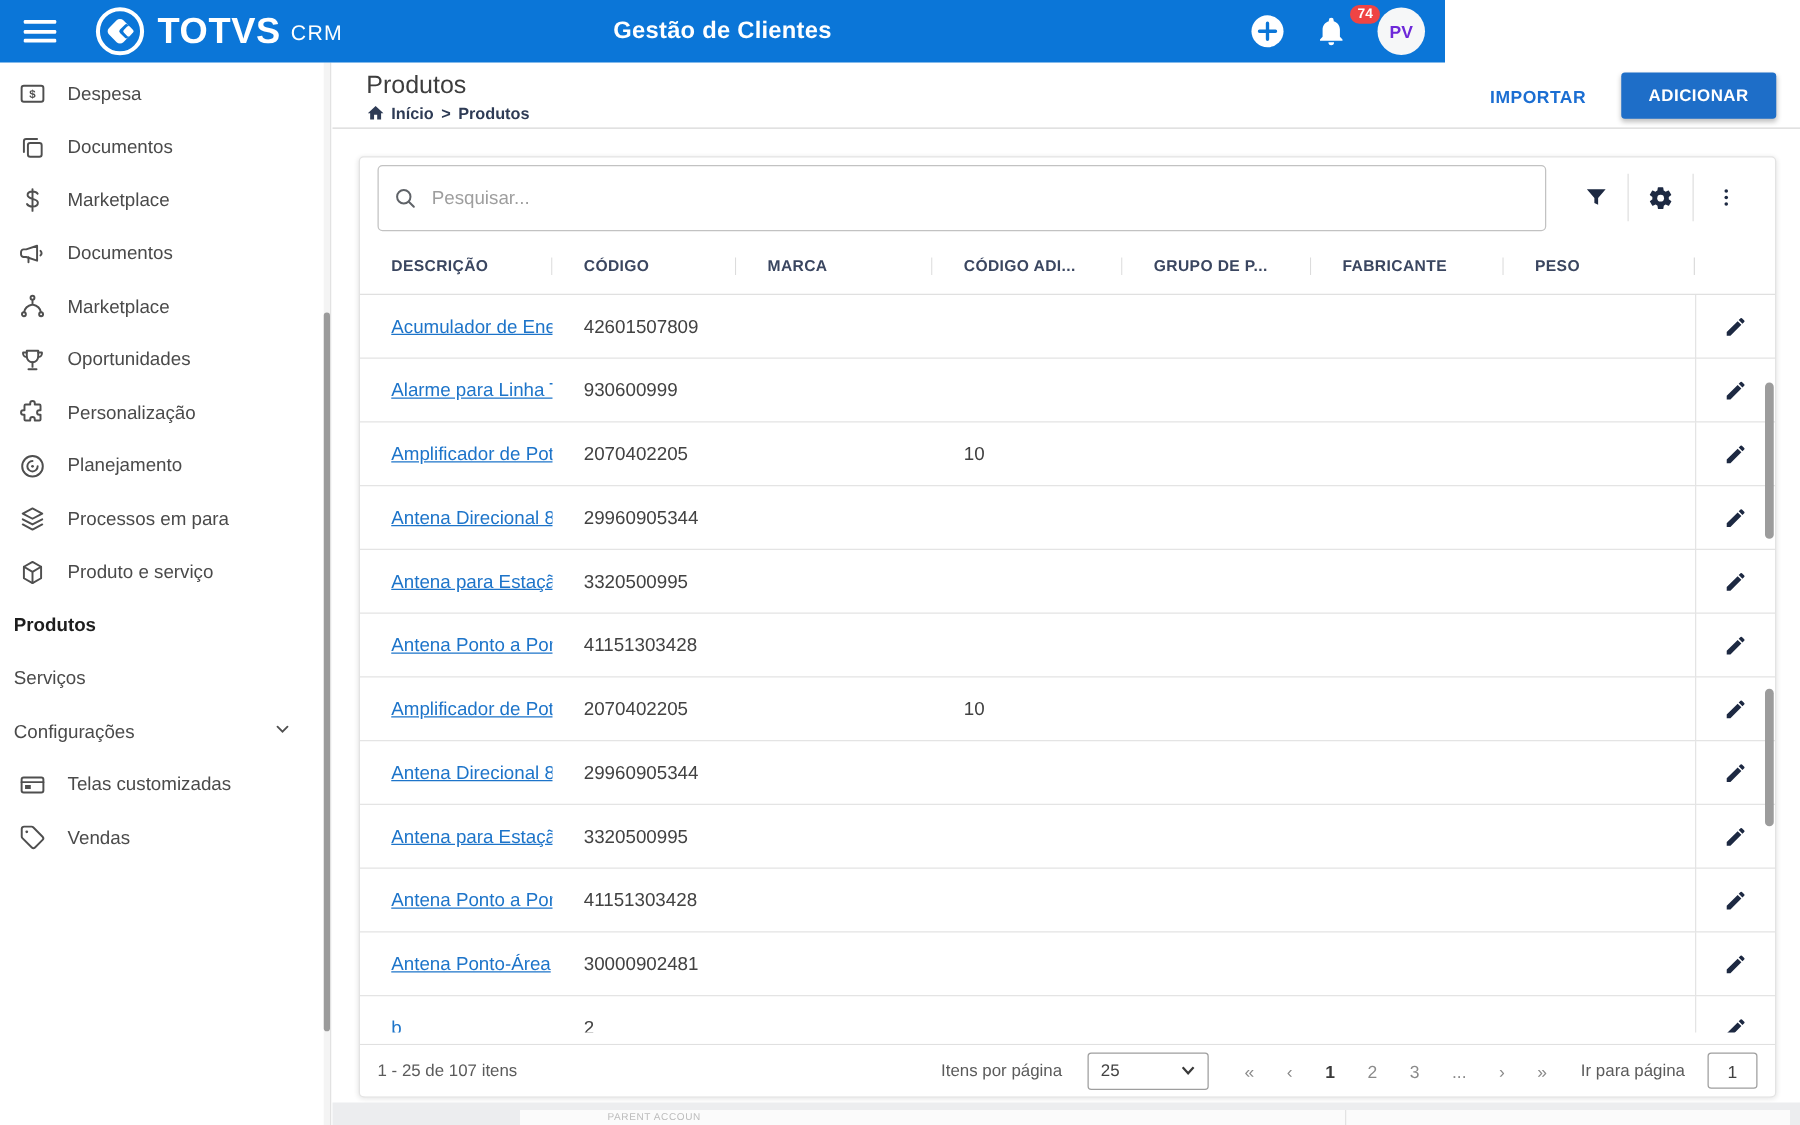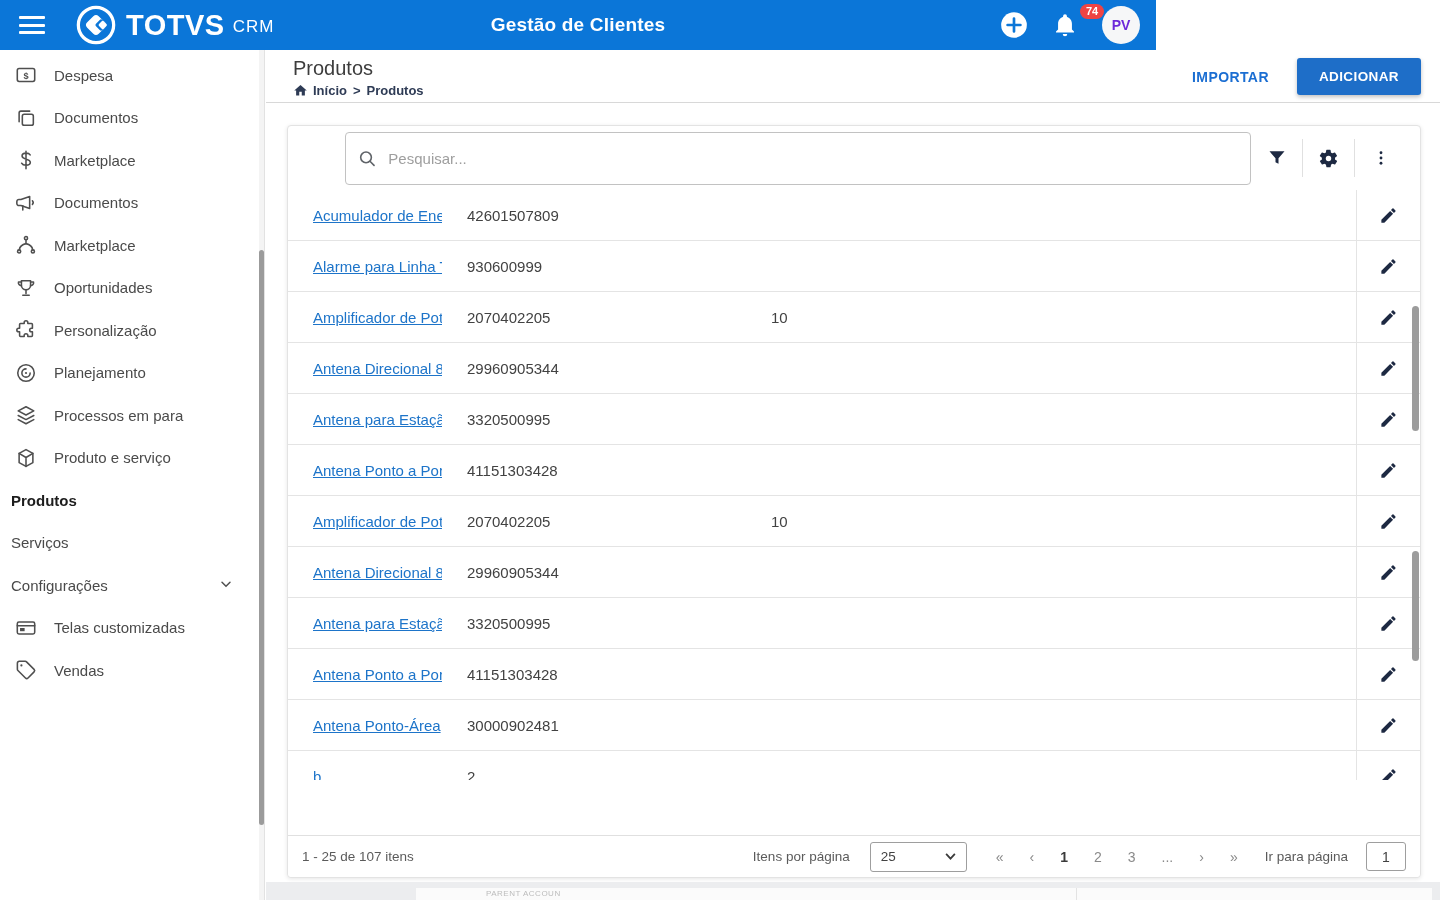--- a/index.html
+++ b/index.html
@@ -55,21 +55,21 @@
   .btn-primary { background:#1e6ec8; color:#fff; font-weight:bold; font-size:13.5px; letter-spacing:.4px;
     border:none; border-radius:3px; padding:11px 22px; cursor:pointer;
     box-shadow:0 2px 4px rgba(0,0,0,.25); }
 
   
   .card { position:absolute; left:21px; top:75px; width:1134px; height:753px;
     border:1px solid #e3e3e3; border-radius:4px; background:#fff;
     box-shadow:0 1px 4px rgba(0,0,0,.10); }
   .card-toolbar { display:flex; align-items:center; height:64px; padding:0 14px; }
   .searchbox { width:935px; height:53px; border:1px solid #c2c2c2; border-radius:4px;
-    display:flex; align-items:center; padding:0 12px; background:#fff;margin-left:43px; }
+    display:flex; align-items:center; padding:0 12px; background:#fff; }
   .searchbox input { border:none; outline:none; font-size:15px; color:#424242; width:100%;
     margin-left:12px; font-family:"Liberation Sans", sans-serif; }
   .searchbox input::placeholder { color:#9e9e9e; }
   .tool-icons { margin-left:auto; display:flex; align-items:center; height:38px; }
   .tool-icons .seg { width:51px; display:flex; justify-content:center; cursor:pointer; }
   .tool-icons .vsep { width:1px; height:38px; background:#e0e0e0; }
 
   
   .thead, .trow { display:grid;
     grid-template-columns:154px 147px 157px 152px 151px 154px 153px 1fr; }
@@ -330,20 +330,30 @@
         <div class="seg">
           <svg width="18" height="18" viewBox="0 0 24 24">
             <circle cx="12" cy="5" r="1.9" fill="#1d2942"></circle>
               <circle cx="12" cy="12" r="1.9" fill="#1d2942"></circle>
               <circle cx="12" cy="19" r="1.9" fill="#1d2942"></circle>
           </svg>
         </div>
       </div>
     </div>
 
+    <div class="thead">
+      <div class="th">DESCRIÇÃO</div>
+      <div class="th">CÓDIGO</div>
+      <div class="th">MARCA</div>
+      <div class="th">CÓDIGO ADI...</div>
+      <div class="th">GRUPO DE P...</div>
+      <div class="th">FABRICANTE</div>
+      <div class="th">PESO</div>
+      <div class="th last"></div>
+    </div>
 
     <div class="tbody">
         <div class="trow">
           <div class="td"><a href="#" class="cell-link">Acumulador de Ene</a></div>
           <div class="td">42601507809</div>
           <div class="td"></div>
           <div class="td"></div>
           <div class="td"></div>
           <div class="td"></div>
           <div class="td"></div>

